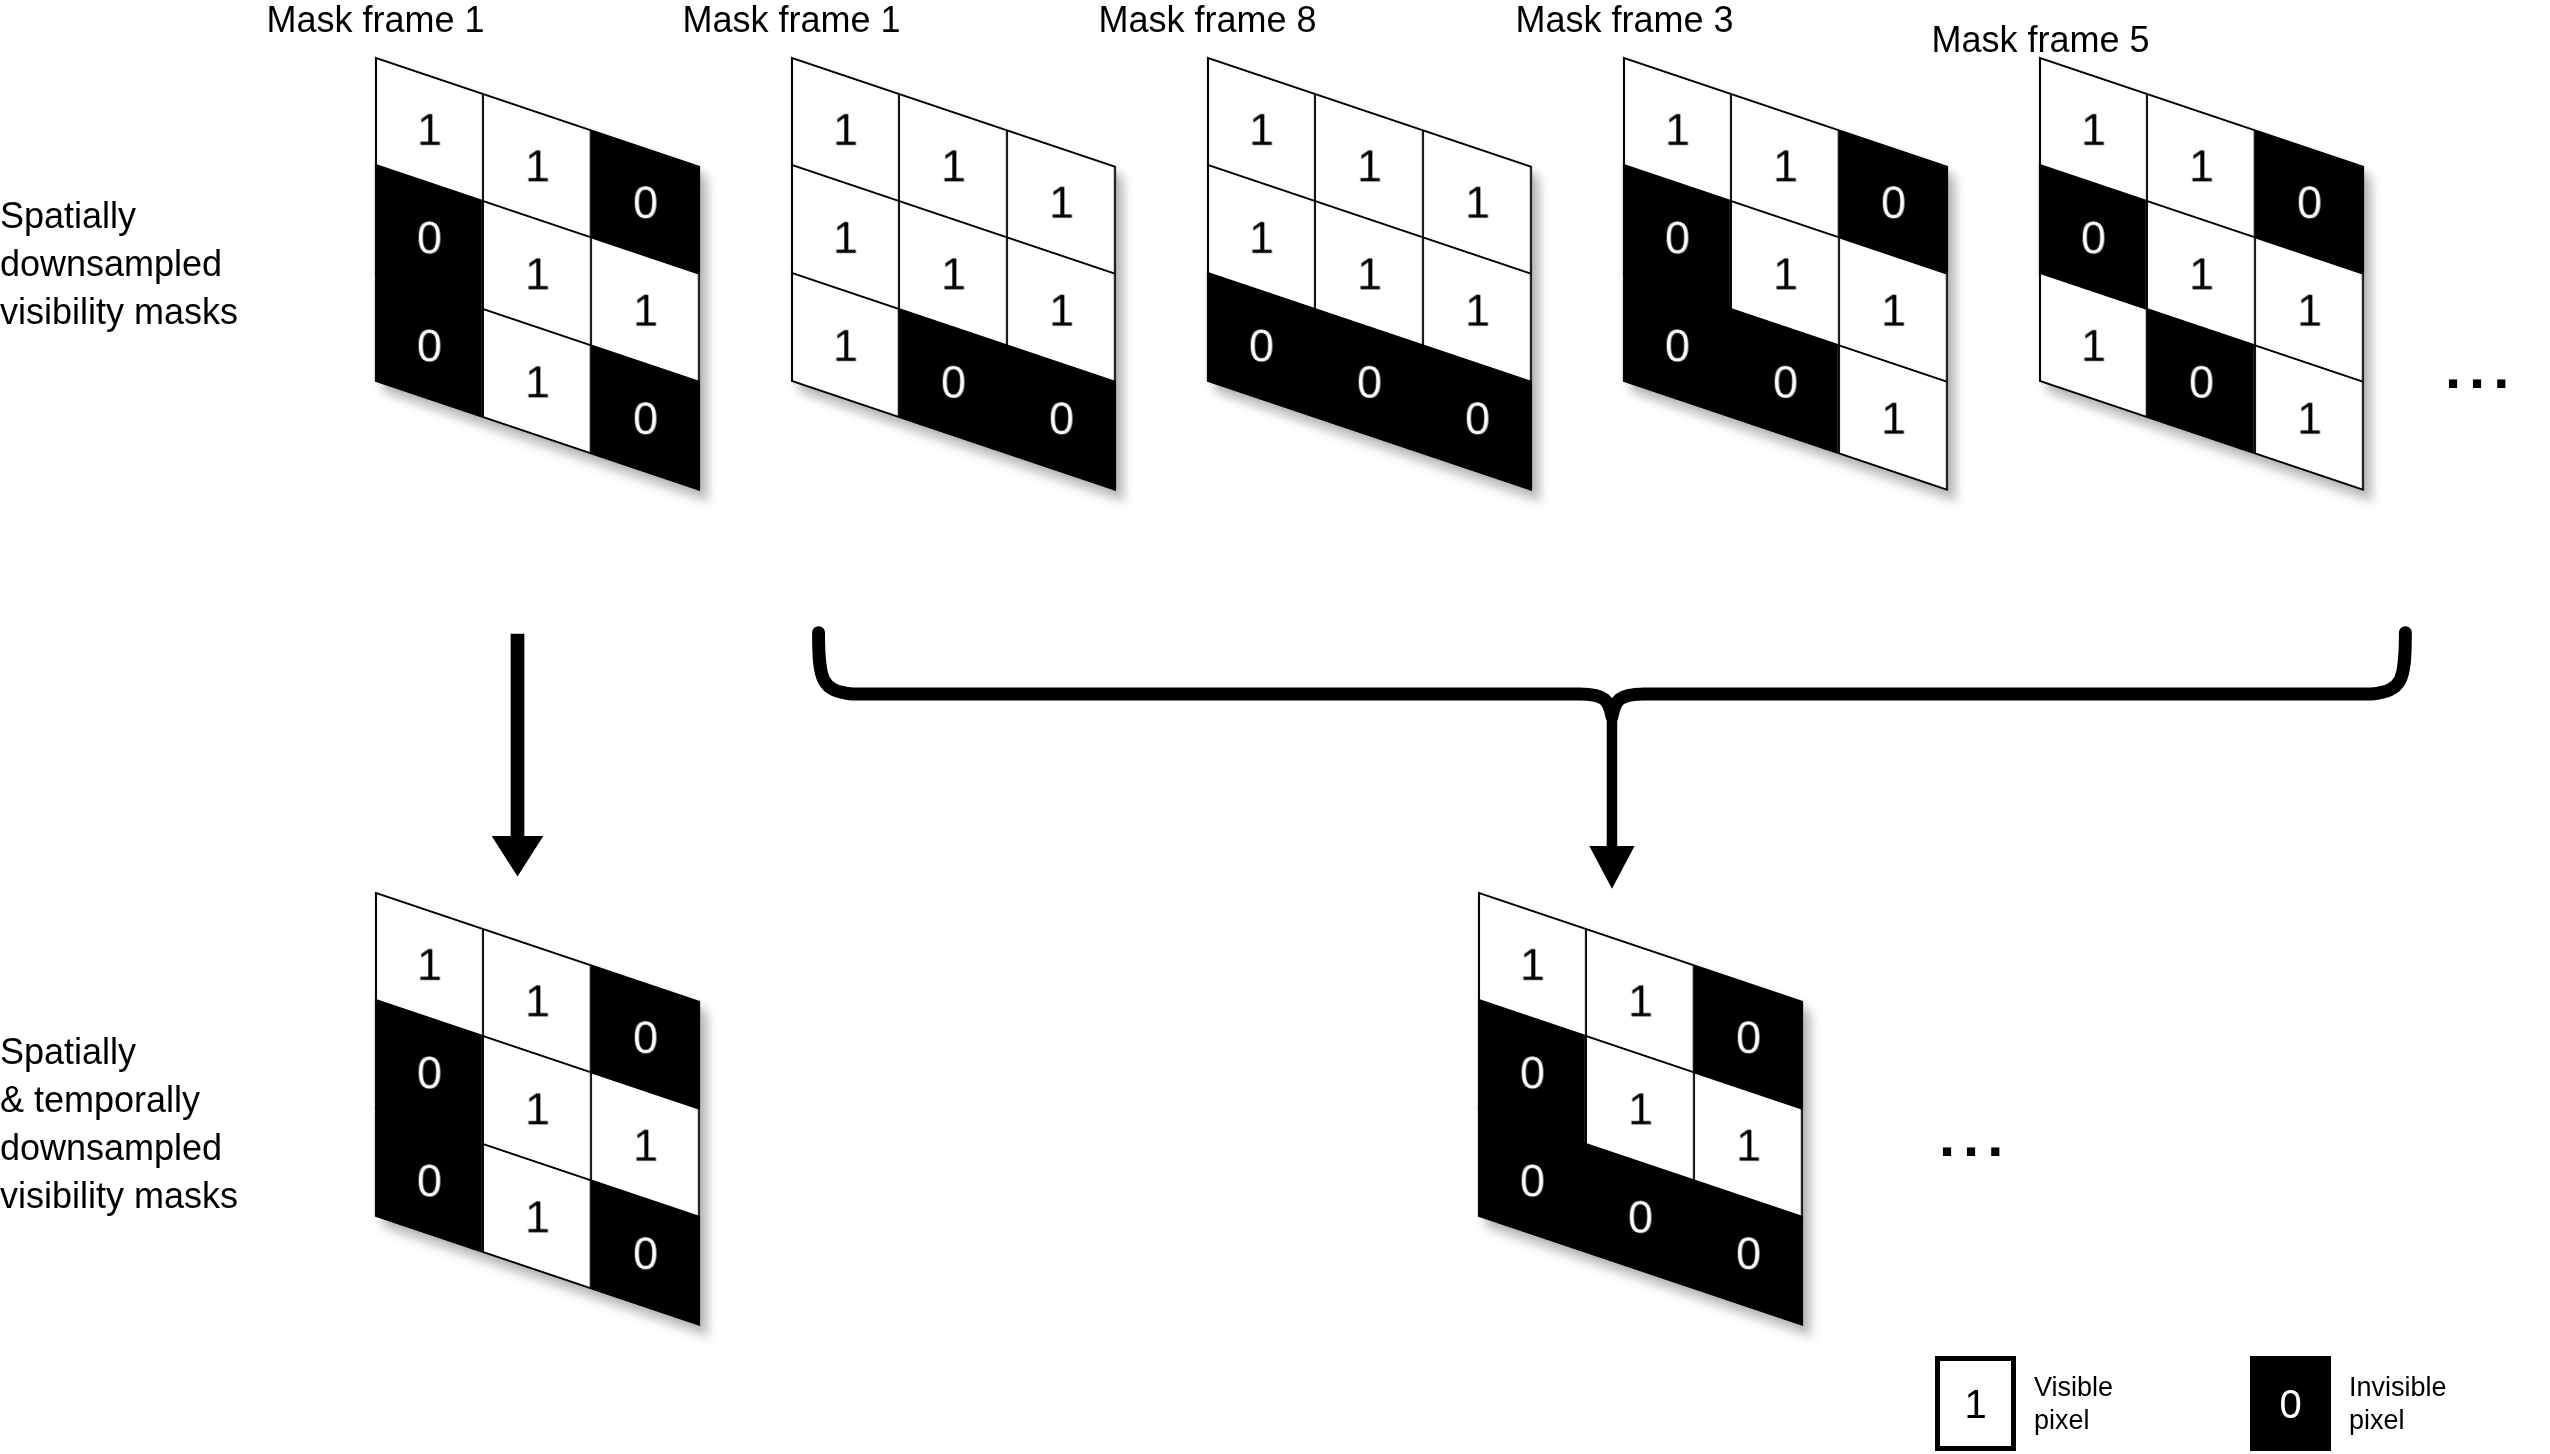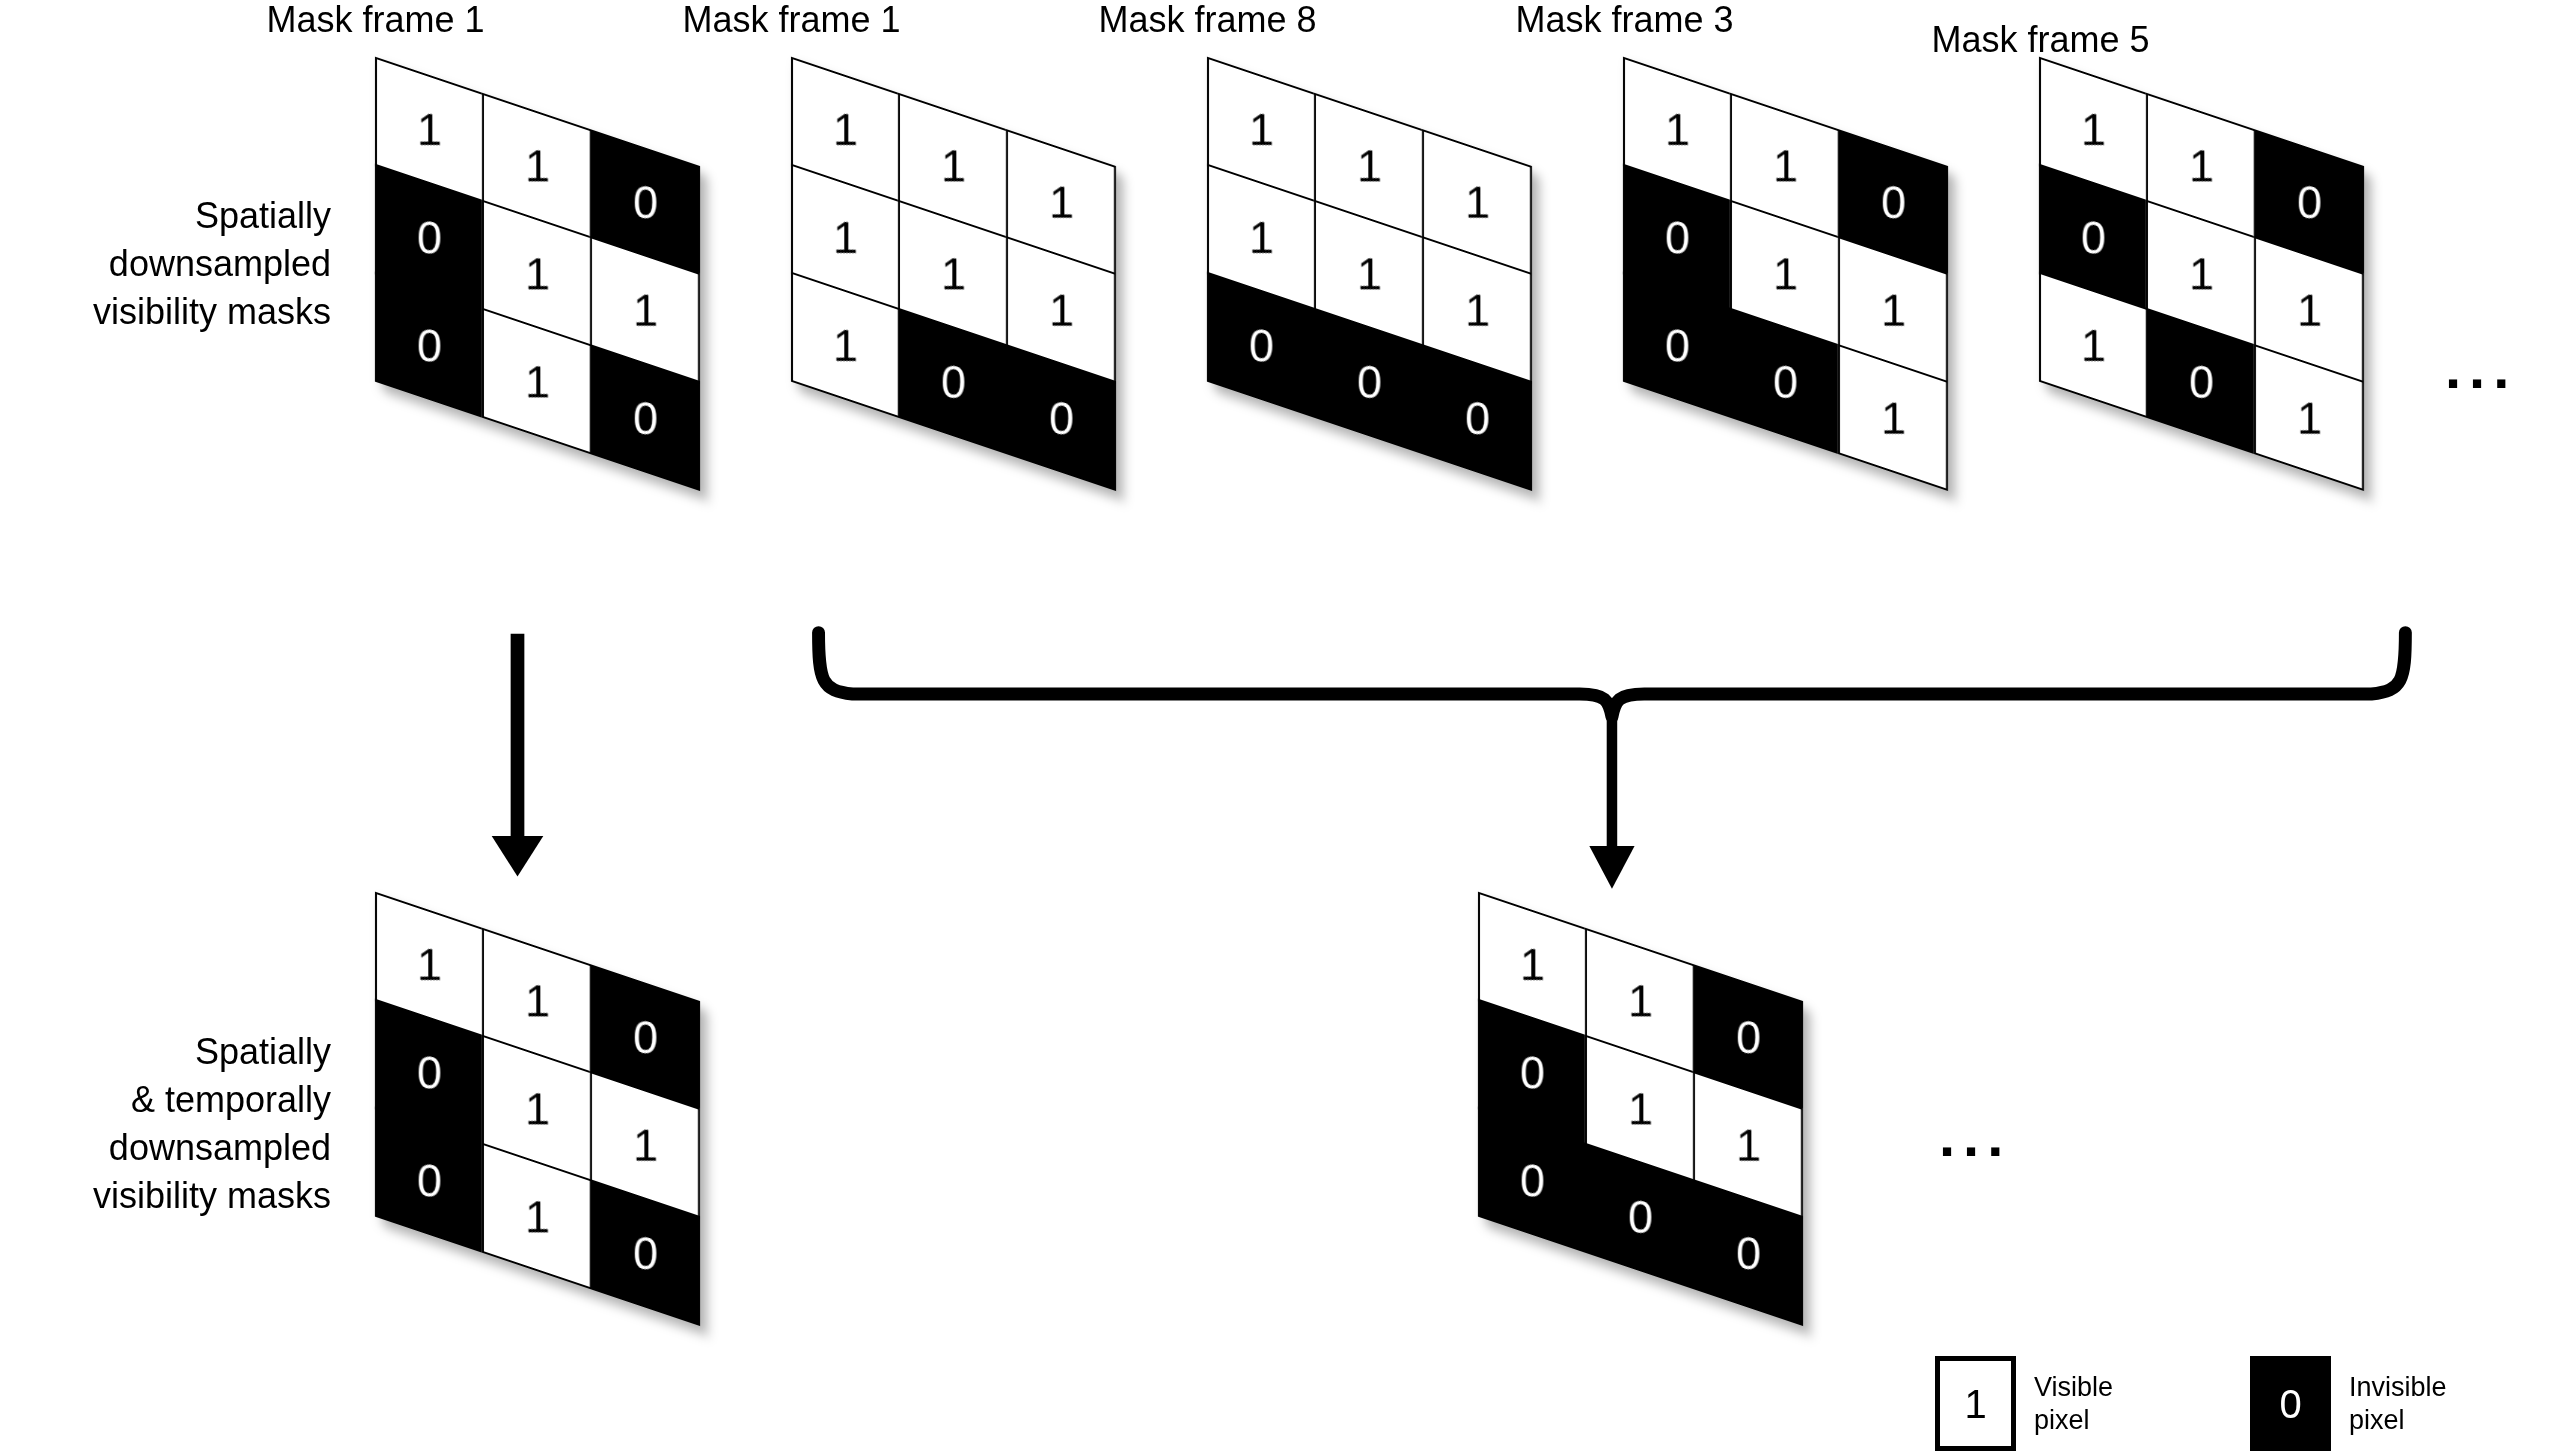--- a/index.html
+++ b/index.html
@@ -10,21 +10,21 @@
     font-family:"Liberation Sans","DejaVu Sans",sans-serif;
     color:#000000;
     position:relative;
     overflow:hidden;
   }
   .stage{position:absolute;left:0;top:0;width:2550px;height:1455px;padding-left:48px;}
 
   
   .row-label{
     position:absolute;
-    text-align:right;
+    text-align:left;
     font-size:36px;
     line-height:1.33;
     color:#000;
     white-space:pre-line;
   }
   #label-top{left:0px;top:192px;width:331px;}
   #label-bottom{left:0px;top:1028px;width:331px;}
 
   
   .col-header{

